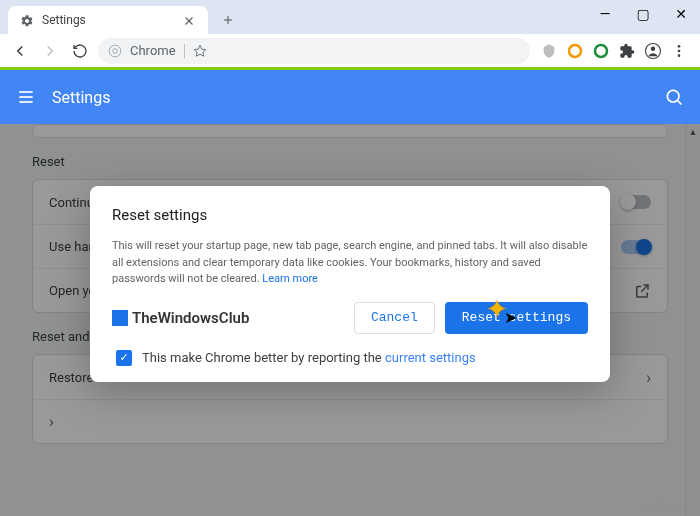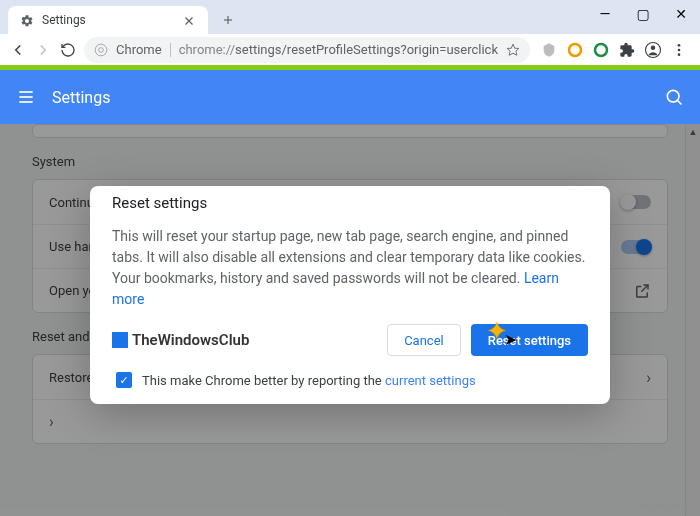--- a/index.html
+++ b/index.html
@@ -9,21 +9,21 @@
     .titlebar { height: 34px; background: #dee5f2; display: flex; align-items: flex-end; position: relative; }
     .tab { background: #fff; border-radius: 8px 8px 0 0; display: flex; align-items: center; padding: 0 12px; height: 28px; margin-left: 8px; width: 200px; position: relative; }
     .tab-icon { width: 14px; height: 14px; margin-right: 8px; color: #5f6368; }
     .tab-title { font-size: 12px; color: #3c4043; flex: 1; white-space: nowrap; overflow: hidden; text-overflow: ellipsis; }
     .tab-close { width: 14px; height: 14px; color: #5f6368; cursor: pointer; }
     .new-tab { width: 24px; height: 24px; display: flex; align-items: center; justify-content: center; color: #5f6368; margin-left: 8px; margin-bottom: 2px; cursor: pointer; }
     .window-controls { position: absolute; right: 0; top: 0; display: flex; height: 28px; }
     .win-btn { width: 38px; display: flex; align-items: center; justify-content: center; color: #000; font-size: 14px; cursor: pointer; }
     
     
-    .toolbar { height: 36px; background: #fff; display: flex; align-items: center; padding: 0 8px; border-bottom: 5px solid #84cc16; gap: 6px; }
+    .toolbar { height: 36px; background: #fff; display: flex; align-items: center; padding: 0 8px; border-bottom: 3px solid #84cc16; gap: 6px; }
     .nav-btn { width: 24px; height: 24px; display: flex; align-items: center; justify-content: center; color: #5f6368; border-radius: 50%; cursor: pointer; }
     .nav-btn.disabled { color: #bdc1c6; }
     .omnibox { flex: 1; height: 26px; background: #f1f3f4; border-radius: 13px; display: flex; align-items: center; padding: 0 10px; gap: 8px; font-size: 13px; color: #5f6368; }
     .omni-icon { width: 14px; height: 14px; flex-shrink: 0; }
     .omni-sep { width: 1px; height: 14px; background: #c0c0c0; }
     .omni-text { flex: 1; white-space: nowrap; overflow: hidden; color: #5f6368; }
     .omni-text .dim { color: #80868b; }
     .ext-icons { display: flex; gap: 8px; align-items: center; padding: 0 4px; }
     .ext-icon { width: 18px; height: 18px; display: flex; align-items: center; justify-content: center; border-radius: 50%; }
     
@@ -47,28 +47,28 @@
     .toggle { width: 30px; height: 14px; border-radius: 7px; background: #bdc1c6; position: relative; flex-shrink: 0; }
     .toggle .knob { width: 16px; height: 16px; border-radius: 50%; background: #fff; position: absolute; top: -1px; box-shadow: 0 1px 3px rgba(0,0,0,0.3); }
     .toggle.off .knob { left: -1px; background: #fff; }
     .toggle.on { background: #aecbfa; }
     .toggle.on .knob { right: -1px; background: #1a73e8; }
     .launch-icon { width: 18px; height: 18px; color: #5f6368; }
     .chevron { color: #5f6368; font-size: 16px; }
     
     
     .overlay { position: absolute; inset: 0; top: 124px; background: rgba(0,0,0,0.4); }
-    .dialog { position: absolute; width: 520px; left: 50%; transform: translateX(-50%); top: 186px; background: #fff; border-radius: 8px; box-shadow: 0 10px 40px rgba(0,0,0,0.25); padding: 8px 22px 16px; }
+    .dialog { position: absolute; width: 520px; left: 50%; transform: translateX(-50%); top: 186px; background: #fff; border-radius: 8px; box-shadow: 0 10px 40px rgba(0,0,0,0.25); padding: 20px 22px 16px; }
     .dialog-title { font-size: 15px; color: #202124; margin-bottom: 14px; }
-    .dialog-body { font-size: 14px; color: #5f6368; line-height: 1.5; }
+    .dialog-body { font-size: 11px; color: #5f6368; line-height: 1.5; }
     .dialog-body .link { color: #1a73e8; cursor: pointer; }
     .dialog-actions { display: flex; justify-content: flex-end; gap: 10px; margin-top: 14px; align-items: center; position: relative; }
     .watermark { position: absolute; left: 0; display: flex; align-items: center; font-size: 15px; font-weight: 600; color: #333; }
     .watermark-box { width: 16px; height: 16px; background: #1a73e8; margin-right: 4px; }
-    .btn { height: 32px; padding: 0 16px; border-radius: 4px; font-size: 13px; display: flex; align-items: center; cursor: pointer; border: 1px solid transparent; }
+    .btn { height: 32px; padding: 0 16px; border-radius: 4px; font-size: 13px; display: flex; align-items: center; cursor: pointer; border: 1px solid transparent; font-family: Liberation Mono, monospace; }
     .btn-cancel { color: #1a73e8; border-color: #dadce0; background: #fff; }
     .btn-primary { background: #1a73e8; color: #fff; font-weight: 500; }
     .dialog-check-row { display: flex; align-items: center; gap: 10px; margin-top: 16px; font-size: 13px; color: #3c4043; padding-left: 4px; }
     .checkbox { width: 16px; height: 16px; background: #1a73e8; border-radius: 2px; display: flex; align-items: center; justify-content: center; color: #fff; font-size: 11px; }
     .cursor-img { position: absolute; right: 90px; bottom: 54px; width: 34px; height: 34px; pointer-events: none; }
     .star-cursor { font-size: 26px; color: #f4b400; text-shadow: 0 0 2px #e37400; }
     .ptr { position: absolute; left: 18px; top: 14px; font-size: 16px; color: #000; }
     
     .footer-wm { position: absolute; right: 8px; bottom: 4px; font-size: 10px; color: #8e8e8e; }
   </style>
@@ -122,21 +122,20 @@
   </div>
   <div class="omnibox">
     <span class="omni-icon">
       <svg viewBox="0 0 24 24" width="14" height="14">
           <circle cx="12" cy="12" r="10" fill="none" stroke="#9aa0a6" stroke-width="1.5"></circle>
           <circle cx="12" cy="12" r="4" fill="none" stroke="#9aa0a6" stroke-width="1.5"></circle>
         </svg>
     </span>
     <span>Chrome</span>
     <span class="omni-sep"></span>
-    <span class="omni-text"><span class="dim">chrome://</span><span>settings/resetProfileSettings?origin=userclick</span></span>
     <span class="omni-icon">
       <svg viewBox="0 0 24 24" width="14" height="14" fill="none" stroke="#5f6368" stroke-width="1.5">
           <polygon points="12 2 15 9 22 9.3 17 14 18.5 21 12 17.5 5.5 21 7 14 2 9.3 9 9"></polygon>
         </svg>
     </span>
   </div>
   <div class="ext-icons">
     <span class="ext-icon">
         <svg width="16" height="16" viewBox="0 0 24 24" fill="#bdbdbd">
           <path d="M12 2l8 4v6c0 5-3.5 9-8 10-4.5-1-8-5-8-10V6l8-4z"></path>
@@ -187,21 +186,21 @@
     <svg viewBox="0 0 24 24" width="20" height="20" fill="none" stroke="#fff" stroke-width="2">
         <circle cx="11" cy="11" r="7"></circle>
         <line x1="21" y1="21" x2="16.5" y2="16.5"></line>
       </svg>
   </span>
 </div>
 
 <div class="content">
   <div class="card spacer"></div>
 
-  <div class="section-title">System</div>
+  <div class="section-title">Reset</div>
   <div class="card">
     <div class="row">
       <span class="row-text">Continue ru</span>
       <span class="toggle off">
           <span class="knob"></span>
         </span>
     </div>
     <div class="row">
       <span class="row-text">Use hardw</span>
       <span class="toggle on">

